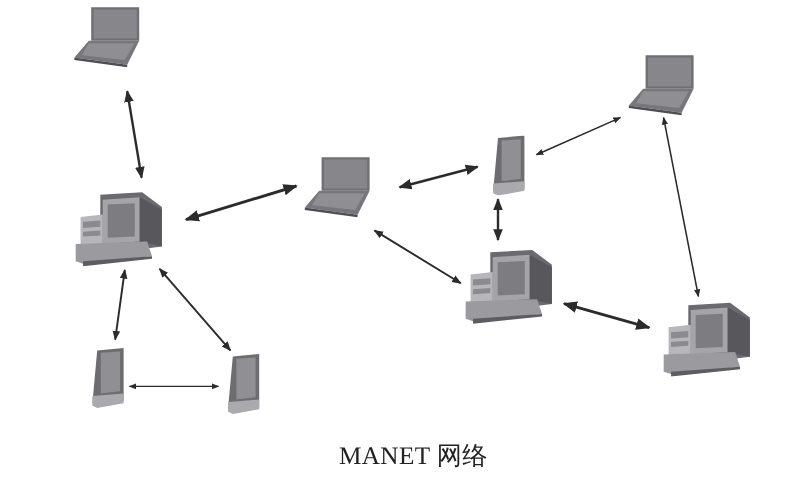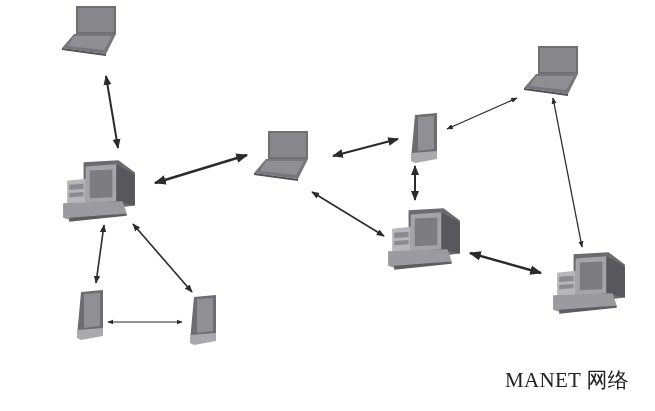--- a/index.html
+++ b/index.html
@@ -1,18 +1,18 @@
 <!DOCTYPE html>
 <html><head>
 <meta charset="utf-8">
 <style>
   html, body { margin:0; padding:0; background:#ffffff; }
   body { width:655px; height:411px; position:relative; overflow:hidden; font-family:"Liberation Serif", serif; }
   #canvas { position:absolute; left:0; top:0; width:655px; height:411px; }
-  .caption { position:absolute; left:0; width:569px; top:366px; text-align:right; font-size:21px; color:#222; letter-spacing:0.3px; }
+  .caption { position:absolute; left:0; width:569px; top:366px; text-align:center; font-size:21px; color:#222; letter-spacing:0.3px; }
   .caption span { position:relative; left:60px; }
 </style>
 </head>
 <body>
 
 <svg id="canvas" width="655" height="411" viewBox="0 0 655 411" xmlns="http://www.w3.org/2000/svg">
   <defs>
     <marker id="ah" viewBox="0 0 10 10" refX="9" refY="5" markerWidth="5" markerHeight="5" orient="auto-start-reverse">
       <path d="M0,1 L10,5 L0,9 z" fill="#2b2b2b"></path>
     </marker>

